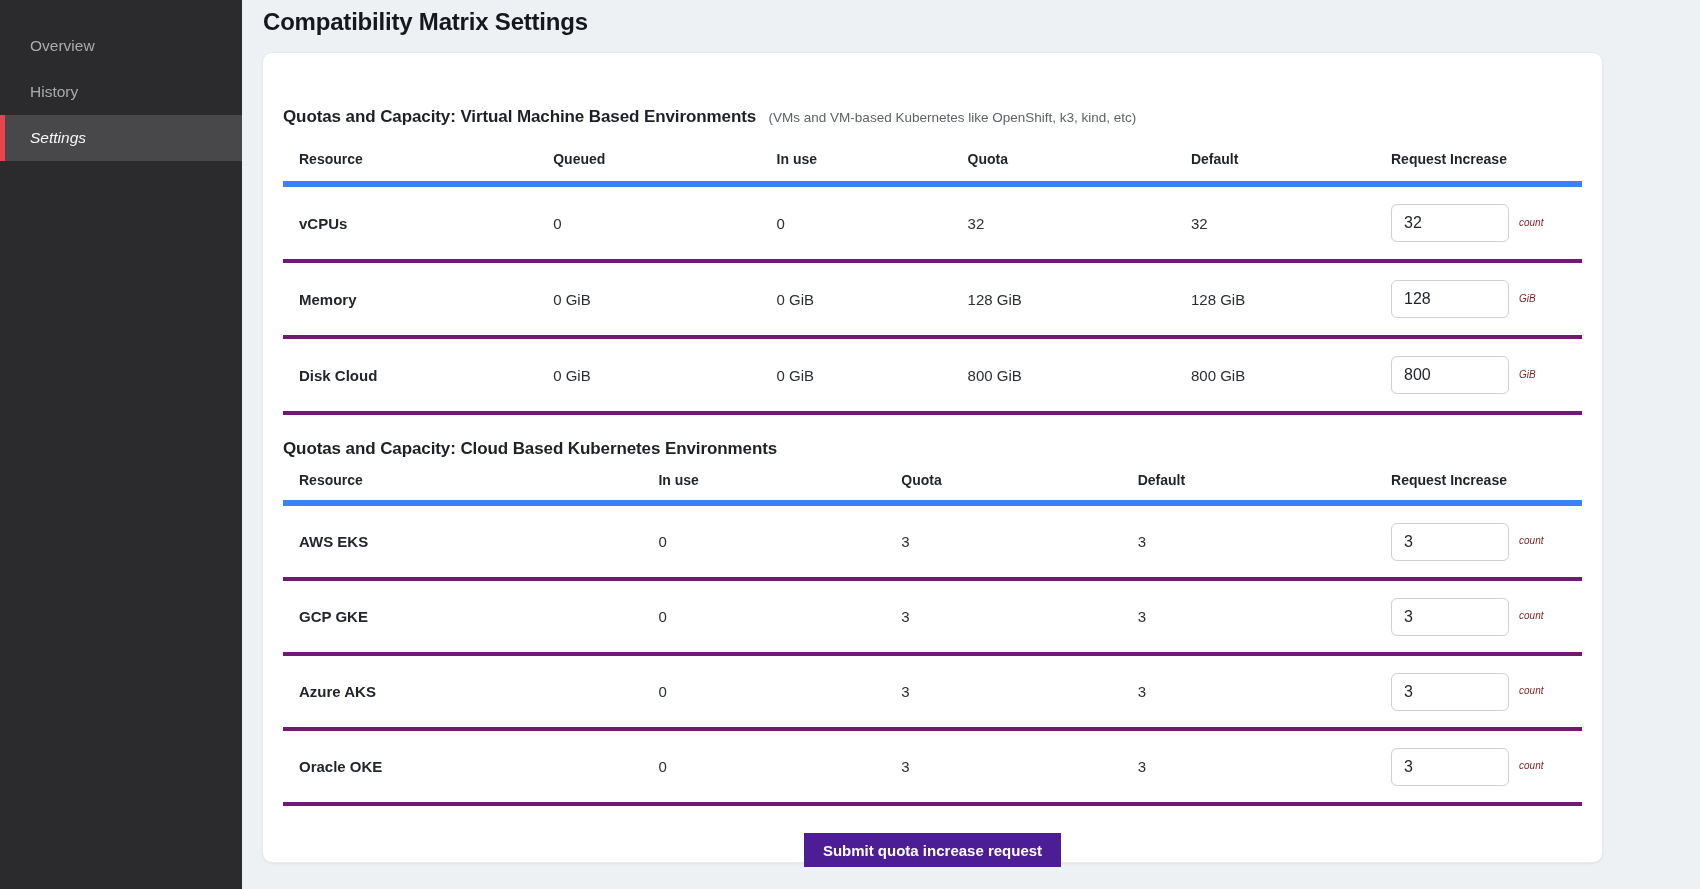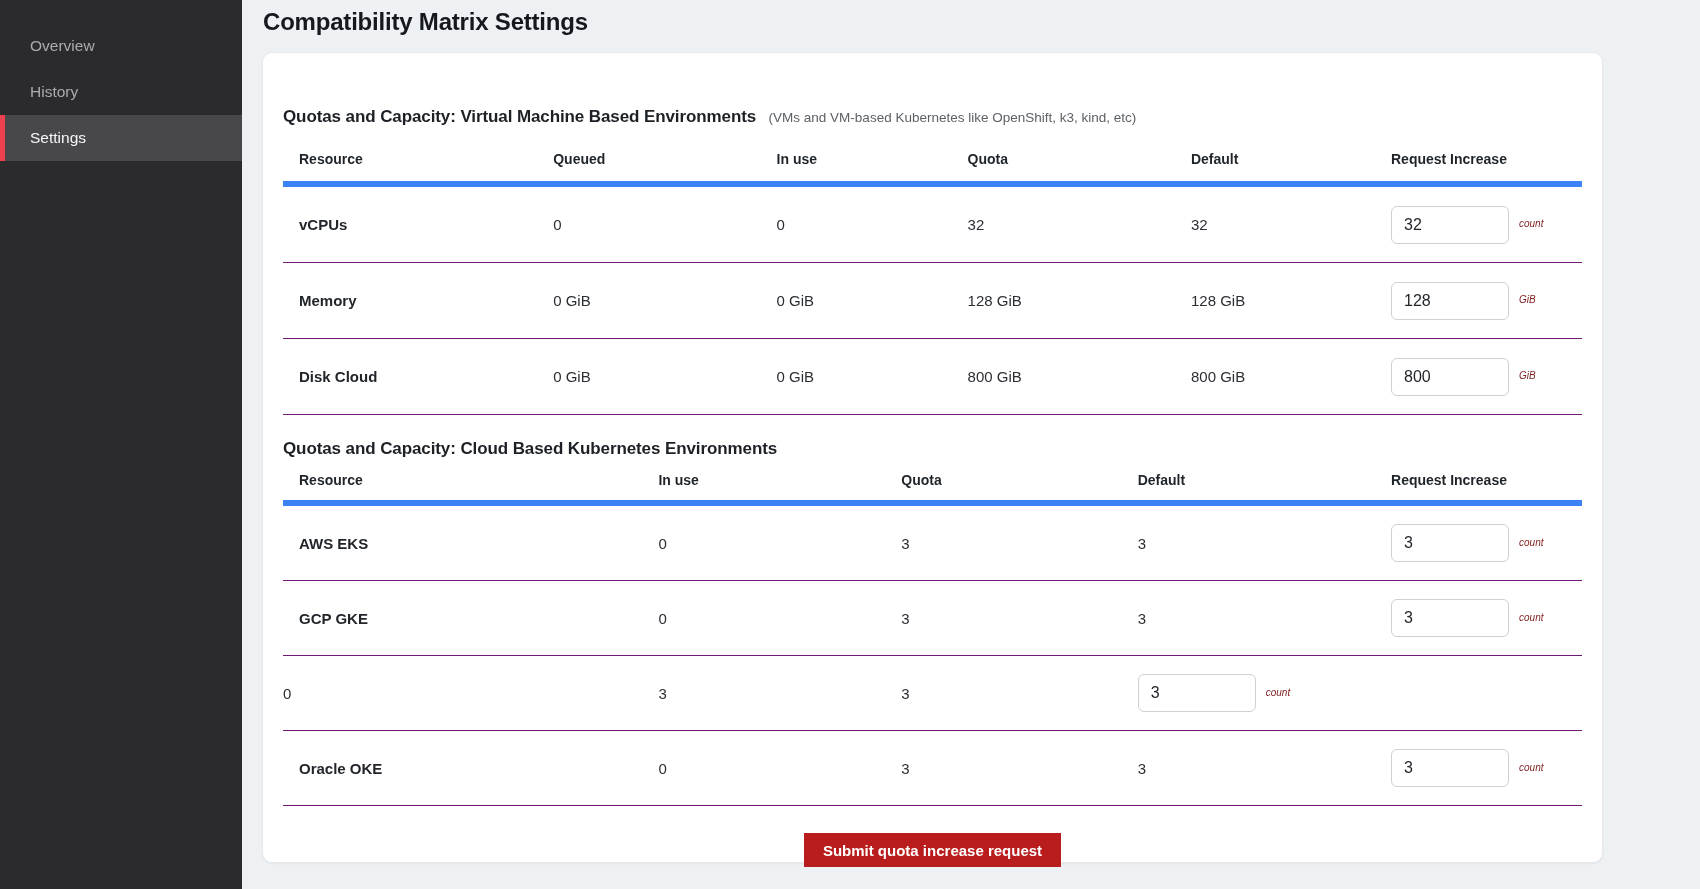--- a/index.html
+++ b/index.html
@@ -24,20 +24,21 @@
     color:#a9abad;
     font-size:15.5px;
     cursor:pointer;
     user-select:none;
   }
   .nav-item.active {
     background:#48484b;
     color:#f5f6f7;
     border-left:5px solid #ee4150;
     padding-left:25px;
+    font-style:italic;
   }
 
   
   .main {
     flex:1;
     background:#edf1f3;
     padding:4px 17px 16px 20px;
   }
   h1.page-title {
     font-size:24px; font-weight:700; color:#15181d;
@@ -67,42 +68,42 @@
   
   .table .row { display:grid; align-items:center; }
   .t1 .row { grid-template-columns:20.8% 17.2% 14.7% 17.2% 15.4% 1fr; }
   .t2 .row { grid-template-columns:28.9% 18.7% 18.2% 19.5% 1fr; }
 
   .row.head { height:50px; border-bottom:6px solid #3b82f6; }
   .t2 .row.head { height:47px; }
   .th { font-size:14px; font-weight:700; color:#1f2429; }
   .th.first, .cell.resource { padding-left:16px; }
 
-  .row.data { height:76px; border-bottom:1px solid #701a75; }
+  .row.data { height:76px; border-bottom:4px solid #701a75; }
   .t2 .row.data { height:75px; }
   .cell { font-size:15px; color:#2b2f34; }
   .cell.resource { font-weight:700; color:#22262b; }
 
   .req-cell { display:flex; align-items:center; gap:10px; }
   .req-input {
     width:118px; height:38px;
     border:1px solid #ccd1d6; border-radius:6px;
     font-size:16px; color:#1f2328;
     padding:0 12px;
     font-family:inherit;
     background:#fff;
     outline:none;
   }
   .unit { font-size:10px; color:#7f1d1d; position:relative; top:-1px;font-style:italic; }
 
   
   .submit-row { display:flex; justify-content:center; padding-top:27px; }
   .submit-btn {
     height:34px; padding:0 19px;
-    background:#b91c1c; color:#ffffff;
+    background:#4c1d95; color:#ffffff;
     font-size:15px; font-weight:700;
     border:none; border-radius:0;
     font-family:inherit;
     cursor:pointer;
   }
 </style>
 </head>
 <body>
 
 <div class="app">
@@ -201,20 +202,21 @@
           <div class="cell">0</div>
           <div class="cell">3</div>
           <div class="cell">3</div>
           <div class="req-cell">
             <input class="req-input" type="text" value="3" style="">
             <span class="unit">count</span>
           </div>
         </div>
 
         <div class="row data">
+          <div class="cell resource">Azure AKS</div>
           <div class="cell">0</div>
           <div class="cell">3</div>
           <div class="cell">3</div>
           <div class="req-cell">
             <input class="req-input" type="text" value="3" style="">
             <span class="unit">count</span>
           </div>
         </div>
 
         <div class="row data">

